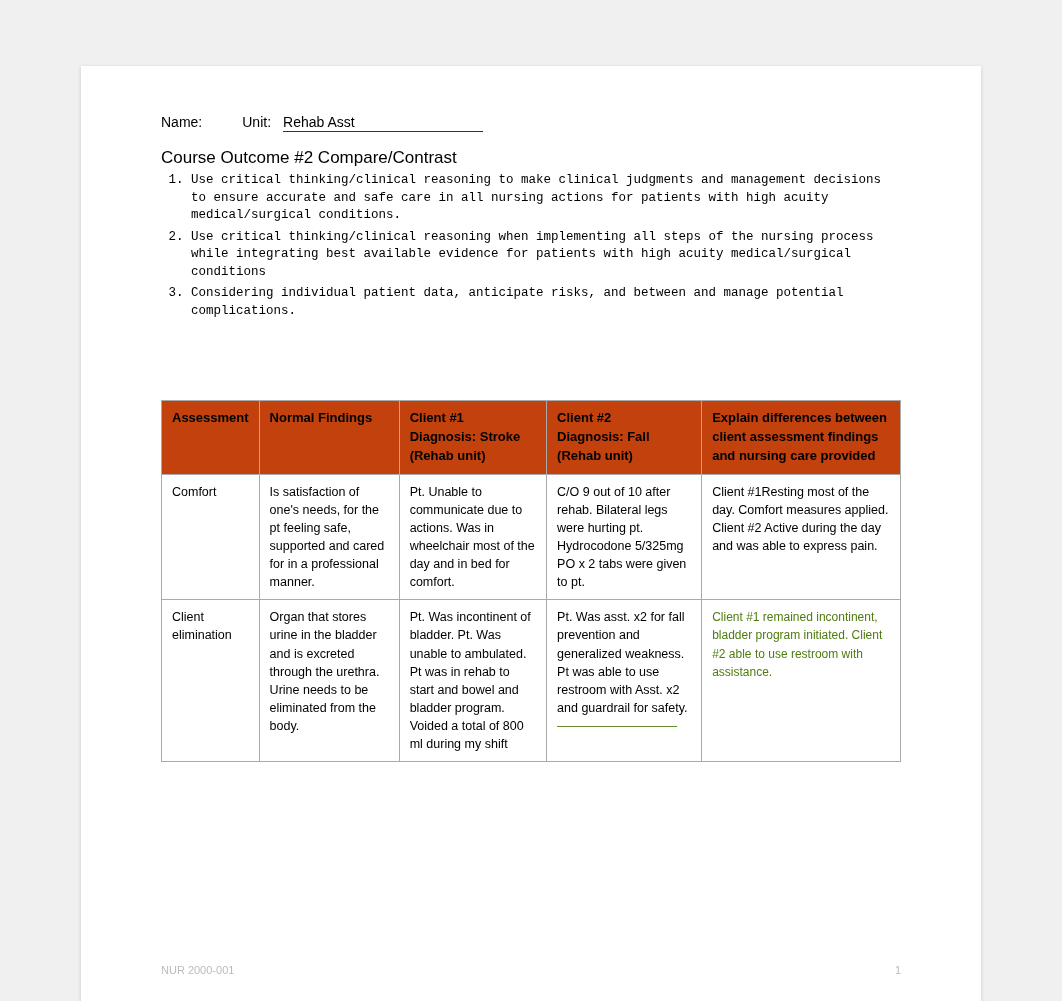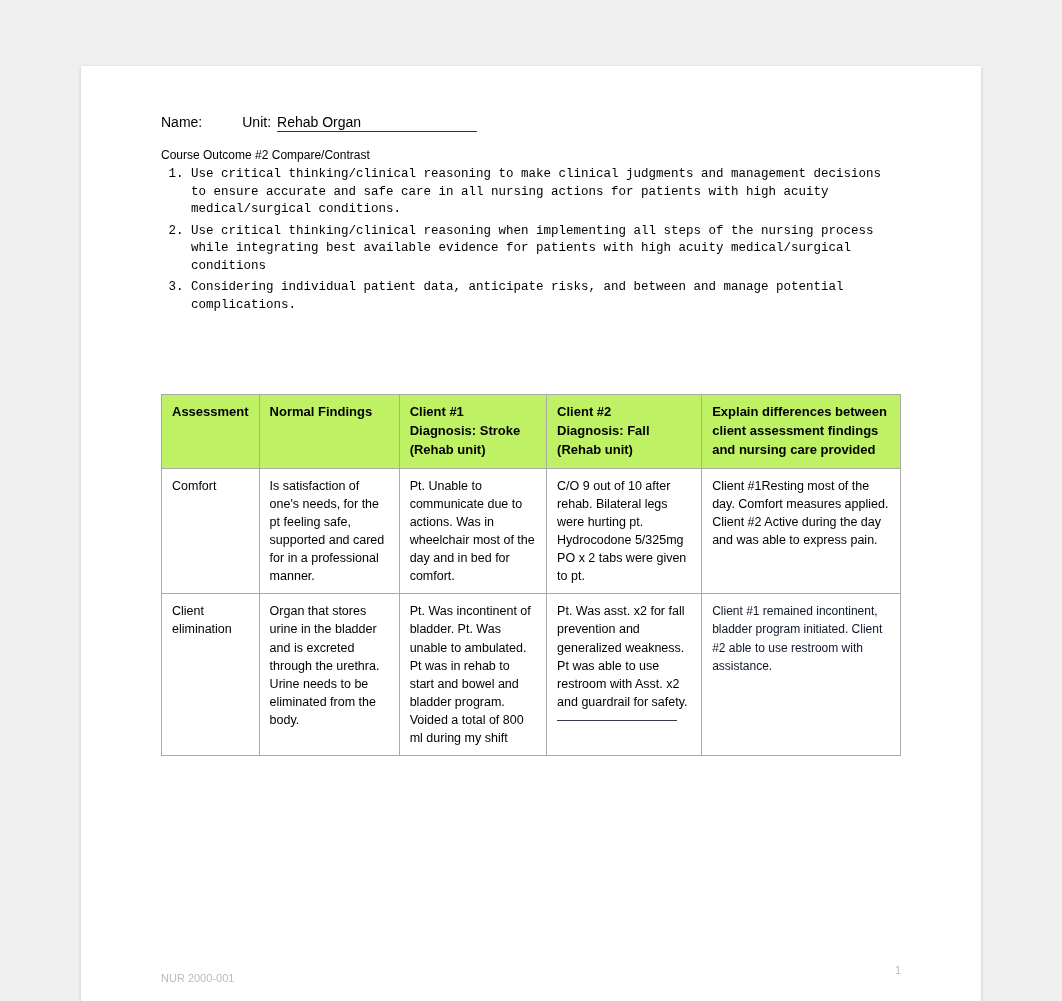--- a/index.html
+++ b/index.html
@@ -48,31 +48,31 @@
 
     .name-value {
       border-bottom: 1px solid #333;
       min-width: 260px;
       padding-bottom: 1px;
     }
 
     .unit-field {
       display: flex;
       align-items: baseline;
-      gap: 6px;
+      gap: 12px;
     }
 
     .unit-value {
       border-bottom: 1px solid #333;
       min-width: 200px;
       padding-bottom: 1px;
     }
 
     .course-outcome {
-      font-size: 12px;
+      font-size: 17px;
       margin-bottom: 4px;
       font-weight: normal;
     }
 
     .outcome-list {
       list-style: decimal;
       margin-left: 30px;
       margin-top: 4px;
     }
 
@@ -94,40 +94,40 @@
     }
 
     .main-table td {
       border: 1px solid #aaa;
       padding: 8px 10px;
       vertical-align: top;
       line-height: 1.45;
     }
 
     .main-table .header-row td {
-      background-color: #bef264;
+      background-color: #c2410c;
       font-weight: bold;
       font-size: 13px;
     }
 
     .col-assessment { width: 13%; }
     .col-normal { width: 19%; }
     .col-client1 { width: 20%; }
     .col-client2 { width: 21%; }
     .col-explain { width: 27%; }
 
     .blurred-text {
-      color: #0f172a;
+      color: #4d7c0f;
       font-size: 12px;
       line-height: 1.4;
     }
 
     .footer-note {
       position: absolute;
-      bottom: 32px;
+      bottom: 40px;
       left: 80px;
       font-size: 11px;
       color: #bbb;
       text-align: right;
     }
 
     .footer-page {
       position: absolute;
       bottom: 40px;
       right: 80px;
@@ -140,21 +140,21 @@
 
 <div class="page">
 
   <div class="header-section">
     <div class="name-unit-row">
       <div class="name-field">
         <span>Name:</span>
       </div>
       <div class="unit-field">
         <span>Unit:</span>
-        <span class="unit-value">Rehab Organ</span>
+        <span class="unit-value">Rehab Asst</span>
       </div>
     </div>
 
     <div class="course-outcome">Course Outcome #2 Compare/Contrast</div>
     <ol class="outcome-list">
       <li>Use critical thinking/clinical reasoning to make clinical judgments and management decisions to ensure accurate and safe care in all nursing actions for patients with high acuity medical/surgical conditions.</li>
       <li>Use critical thinking/clinical reasoning when implementing all steps of the nursing process while integrating best available evidence for patients with high acuity medical/surgical conditions</li>
       <li>Considering individual patient data, anticipate risks, and between and manage potential complications.</li>
     </ol>
   </div>

